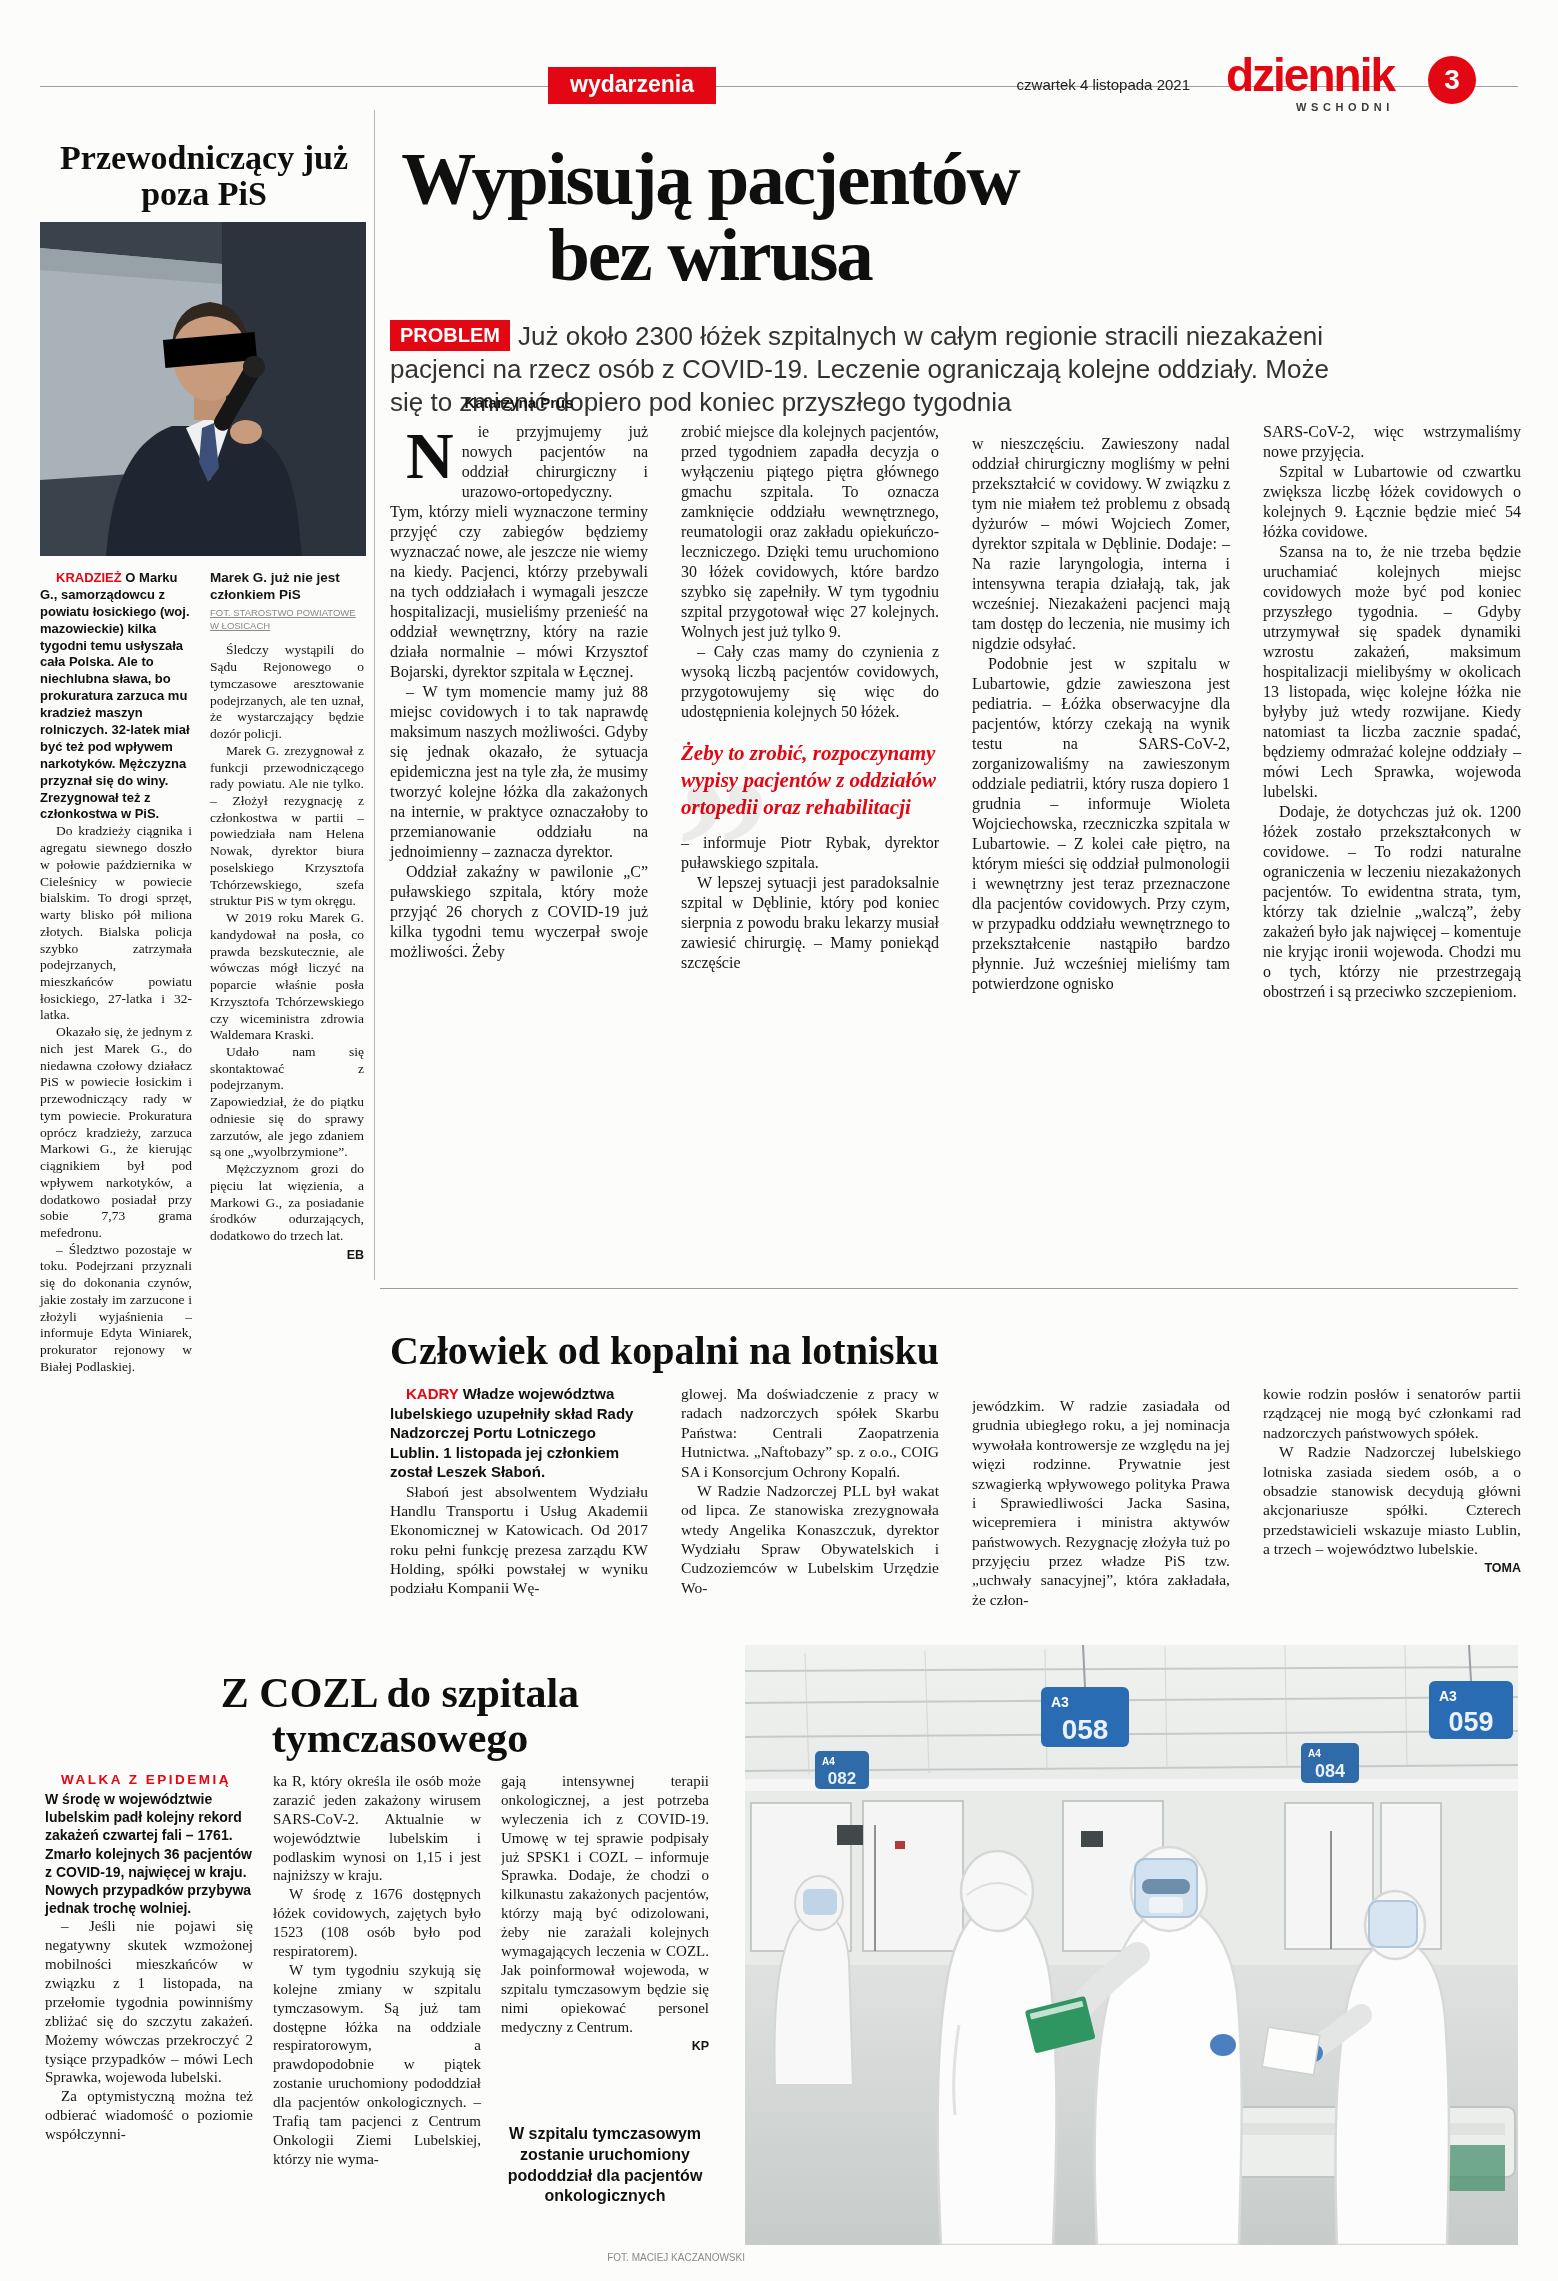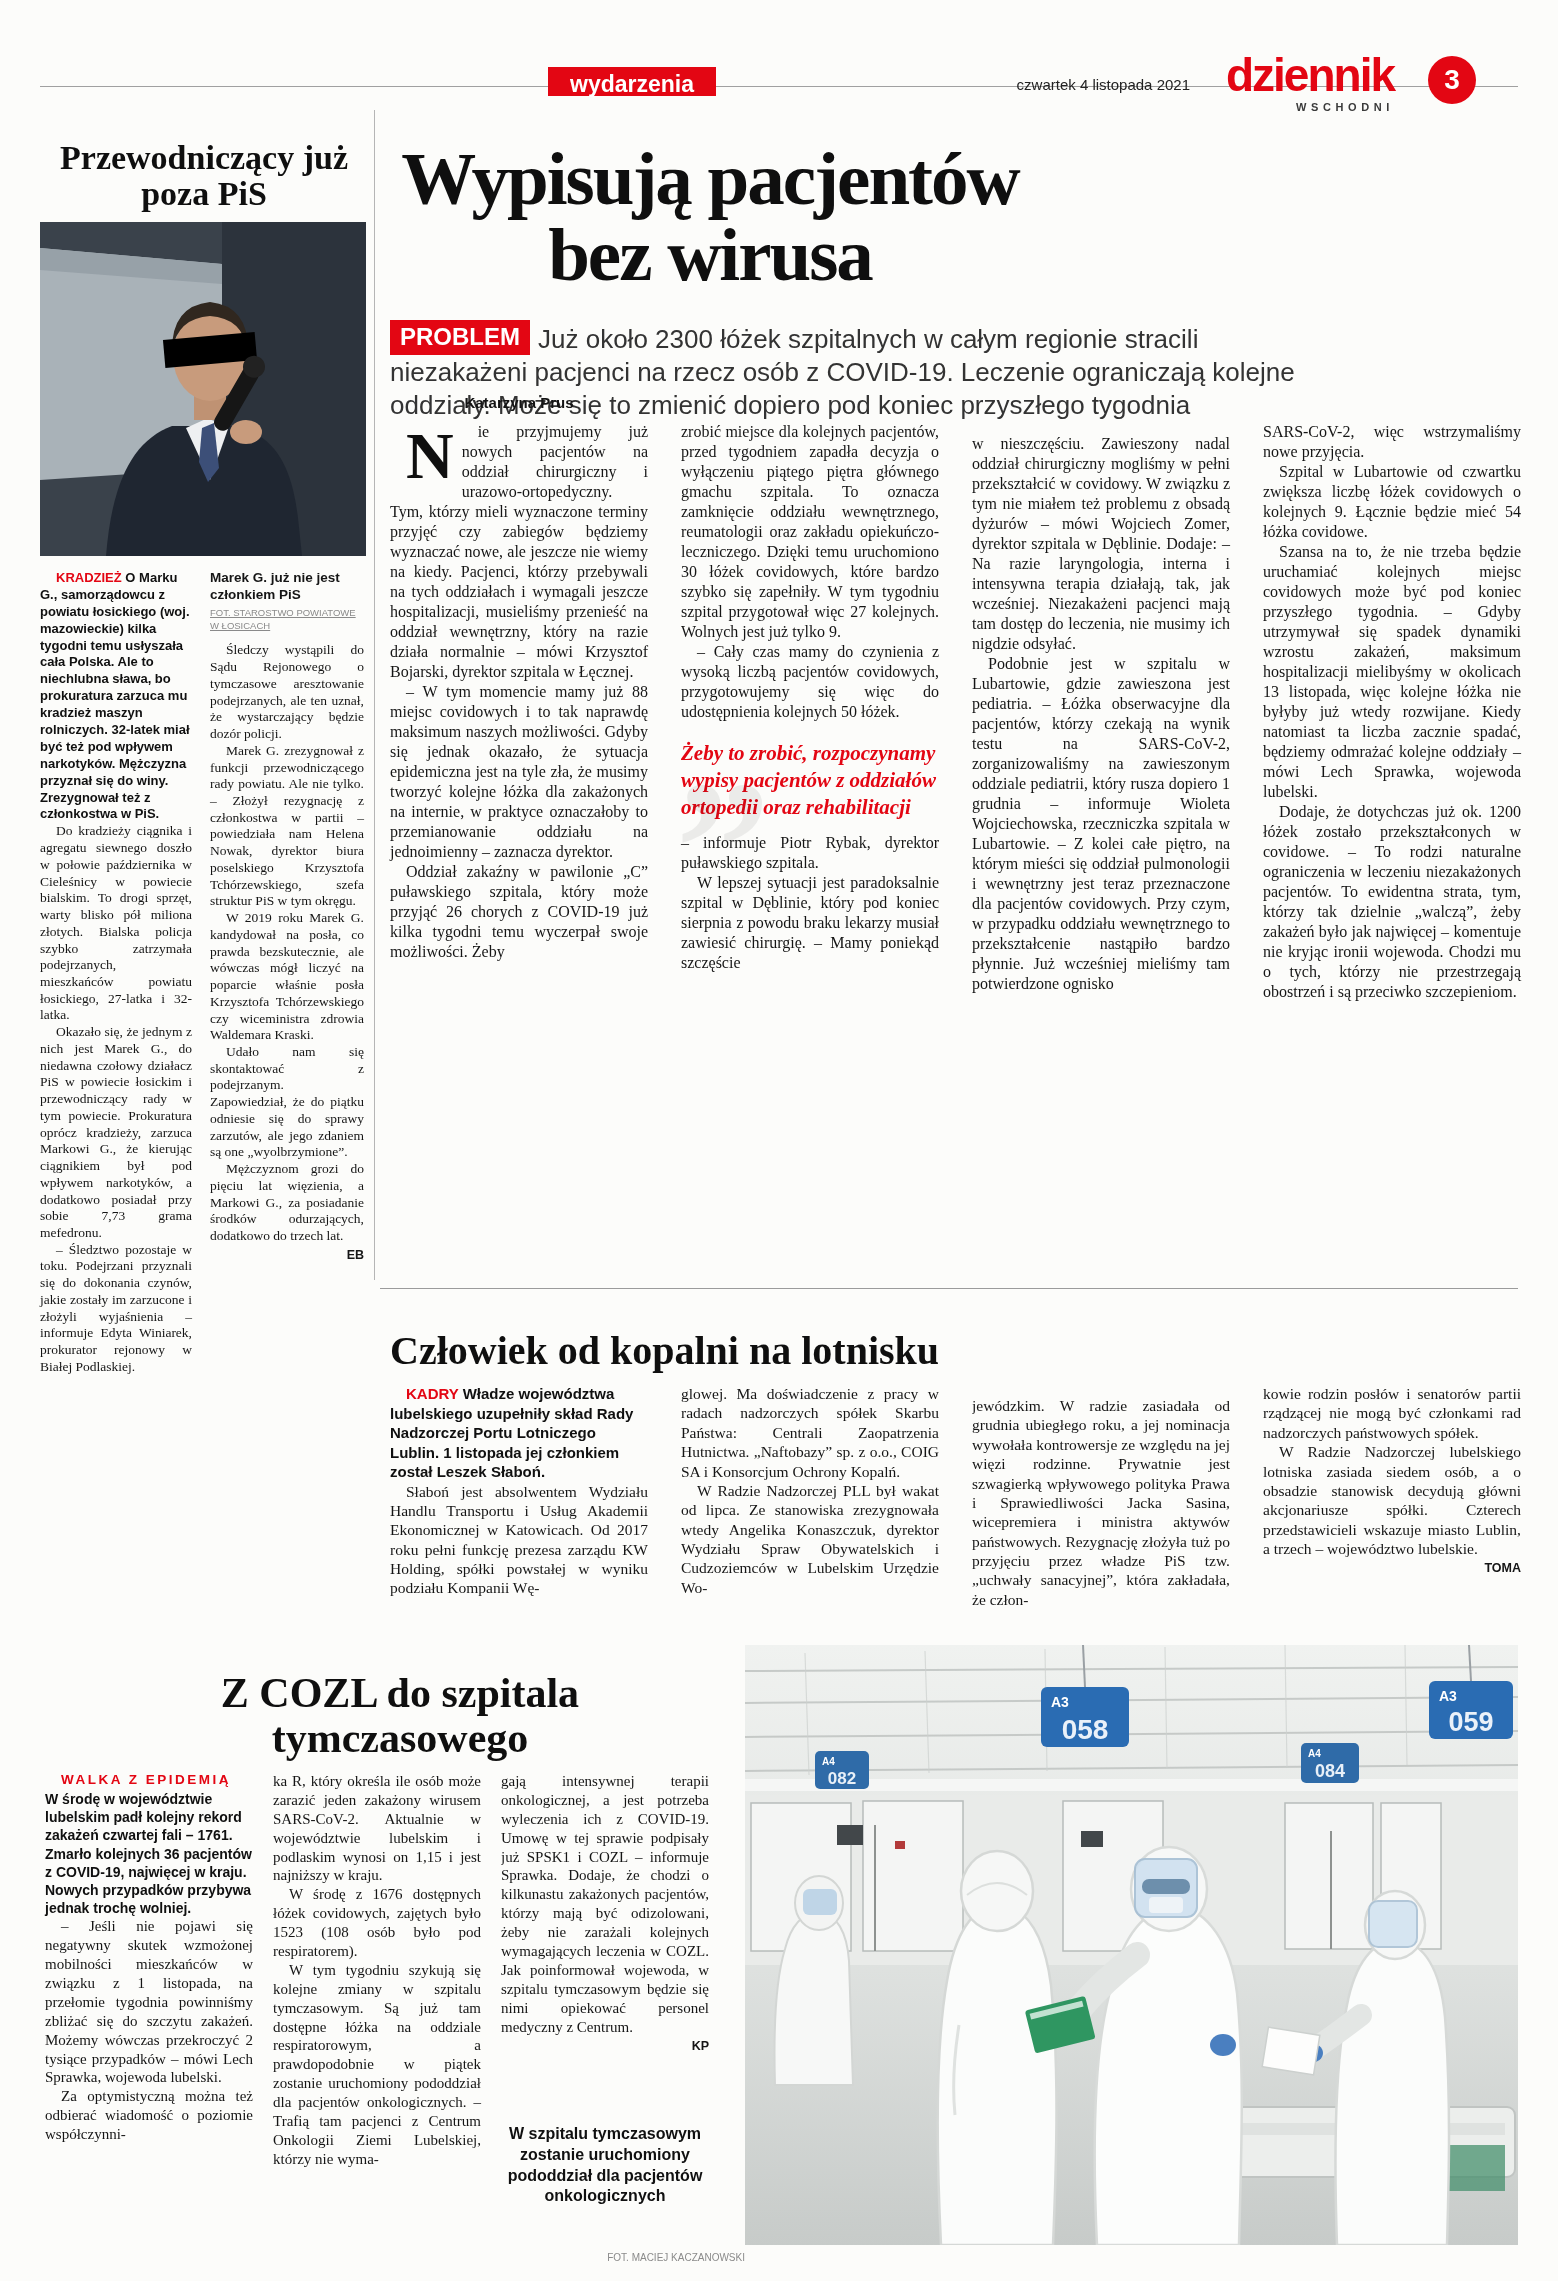--- a/index.html
+++ b/index.html
@@ -3,21 +3,21 @@
 <meta charset="utf-8">
 <title>Newspaper page</title>
 <style>
   :root{ --red:#e30613; --ink:#141414; }
   html,body{margin:0;padding:0;background:#9a9a9a;}
   .page{position:relative;width:1558px;height:2281px;background:#fcfcfa;margin:0 auto;overflow:hidden;color:var(--ink);}
   .abs{position:absolute;}
 
   
   .top-rule{left:40px;top:86px;width:1478px;height:1px;background:#a0a0a0;}
-  .section-label{left:548px;top:67px;background:var(--red);color:#fff;font:bold 23px/1 "Liberation Sans",sans-serif;padding:6px 22px 0;}
+  .section-label{left:548px;top:67px;background:var(--red);color:#fff;font:bold 23px/1 "Liberation Sans",sans-serif;padding:6px 22px 8px;}
   .issue-date{left:880px;top:76px;width:310px;text-align:right;font:15px "Liberation Sans",sans-serif;color:#222;}
   .logo{left:1206px;top:52px;width:188px;text-align:right;}
   .logo-word{font:800 46px/1 "Liberation Sans",sans-serif;color:var(--red);letter-spacing:-2px;}
   .logo-sub{font:bold 11px "Liberation Sans",sans-serif;color:#3a3a3a;letter-spacing:4.6px;margin-top:3px;}
   .pagenum{left:1428px;top:56px;width:48px;height:48px;border-radius:50%;background:var(--red);color:#fff;font:bold 28px/48px "Liberation Sans",sans-serif;text-align:center;}
 
   
   .serif-head{font-family:"Liberation Serif",serif;font-weight:bold;color:#0f0f0f;}
   .newscol{text-align:justify;font-family:"Liberation Serif",serif;color:#151515;}
   .newscol p{margin:0;text-indent:16px;}
@@ -33,21 +33,21 @@
   .pis-col{top:570px;font-size:13.5px;line-height:1.24;}
   .pis-col1{left:40px;width:152px;}
   .pis-col2{left:210px;width:154px;}
   .lead-sans{font:bold 13px/1.3 "Liberation Sans",sans-serif;text-align:left;margin:0 0 4px;color:#101010;}
 
   
   .vrule{left:374px;top:110px;width:1px;height:1170px;background:#b5b5b5;}
   .main-title{left:370px;top:120px;width:680px;text-align:center;}
   .main-title div{font:bold 75px/1.01 "Liberation Serif",serif;letter-spacing:-2px;white-space:nowrap;color:#0f0f0f;}
   .main-lead{left:390px;top:294px;width:948px;font:26px/1.26 "Liberation Sans",sans-serif;color:#333;text-align:left;}
-  .problem-chip{display:inline-block;background:var(--red);color:#fff;font-weight:bold;font-size:24px;line-height:1;padding:5px 10px 6px;margin-right:8px;vertical-align:3px;}
+  .problem-chip{display:inline-block;background:var(--red);color:#fff;font-weight:bold;font-size:20px;line-height:1;padding:5px 10px 6px;margin-right:8px;vertical-align:3px;}
   .main-author{left:390px;top:394px;width:258px;text-align:center;font:bold 15px "Liberation Sans",sans-serif;}
   .main-col{top:422px;width:258px;height:858px;font-size:16px;line-height:1.25;}
   .mc1{left:390px;} .mc2{left:681px;} .mc3{left:972px;margin-top:12px;} .mc4{left:1263px;}
   .dropcap{float:left;font:bold 66px/0.82 "Liberation Serif",serif;padding:7px 8px 0 0;color:#0f0f0f;}
   .pullquote{position:relative;color:var(--red);font:bold italic 21px/1.28 "Liberation Serif",serif;text-align:left;margin:18px 0 12px;}
   .pullquote::before{content:"„";position:absolute;left:-4px;top:-86px;font:bold 190px/1 "Liberation Serif",serif;color:#1a1a1a;opacity:0.07;}
 
   
   .mid-rule{left:380px;top:1288px;width:1138px;height:1px;background:#9b9b9b;}
   .mid-title{left:390px;top:1298px;width:1128px;font-size:40px;line-height:1;}

